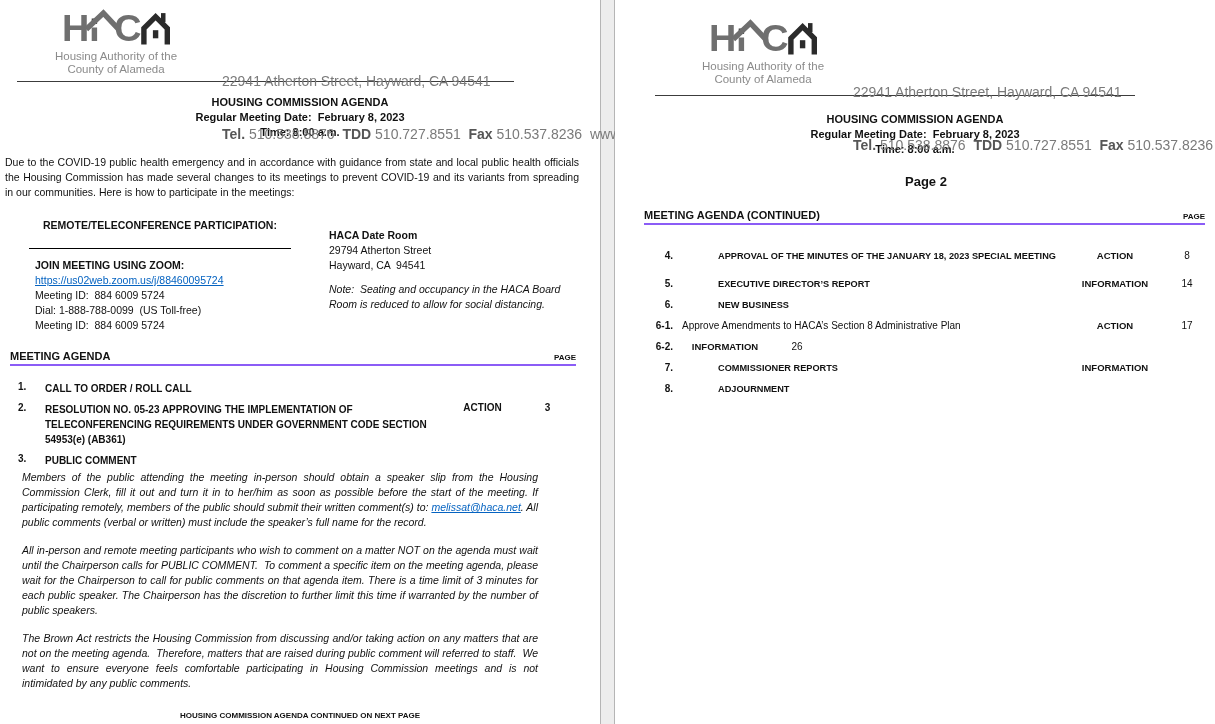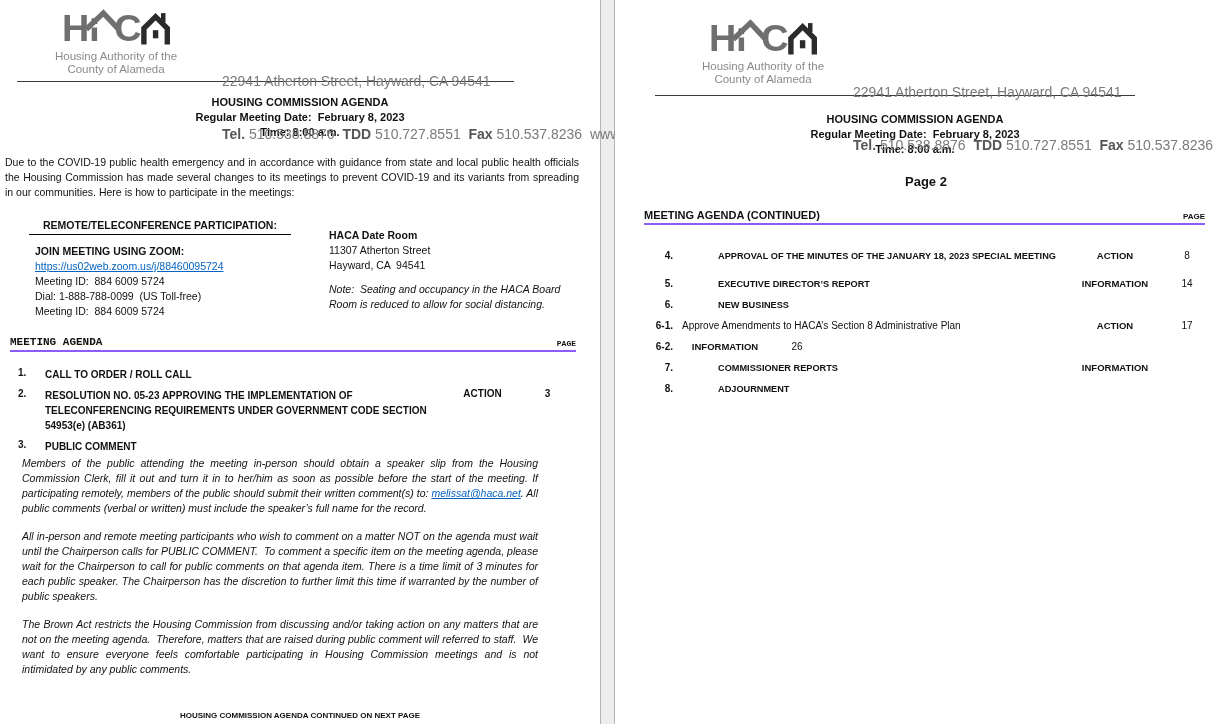--- a/index.html
+++ b/index.html
@@ -30,33 +30,33 @@
   .pre { white-space:pre-wrap; }
   .pagenum { text-align:center; font-weight:700; font-size:13px; margin-top:17px;margin-left:22px; }
 
   
   .intro { margin:15px 21px 0 5px; font-size:10.5px; line-height:15px; text-align:justify; white-space:pre-wrap; }
 
   
   .partic { display:flex; margin-top:19px; }
   .pcol1 { width:262px; margin-left:29px; }
   .pcol2 { width:260px; margin-left:28px; }
-  .phead { font-weight:700; font-size:10.5px; text-align:center; border-bottom:1.5px solid #000; padding-bottom:3px; white-space:pre; }
+  .phead { font-weight:700; font-size:10.5px; text-align:center; border-bottom:1.5px solid #000; padding-bottom:17px; white-space:pre; }
   .pbody { margin-top:9px; font-size:10.5px; line-height:15px; }
   .pcol1 .pbody { margin-left:6px; }
   .pcol2 .pbody { margin-left:10px; }
   .grp2 { margin-top:8px; }
   .blk { font-weight:700; }
   a.lnk { color:#0563c1; text-decoration:underline; }
   .note { font-style:italic; margin-top:9px; white-space:pre-wrap; }
 
   
   .agheader { display:flex; justify-content:space-between; align-items:flex-end;
               border-bottom:2px solid #8b5cf6; padding-bottom:2px; font-weight:700; }
-  .page1 .agheader { margin:17px 24px 0 10px;font-family:Liberation Mono, monospace; }
+  .page1 .agheader { margin:17px 24px 0 10px; }
   .page2 .agheader { margin:20px 10px 0 29px; }
   .agheader .h { font-size:11px; }
   .agheader .p { font-size:8px; }
 
   
   .a1rows { margin:15px 20px 0 18px; font-size:10px; }
   .a1row { display:flex; margin-bottom:6px; }
   .a1num { width:27px; font-weight:700; }
   .a1title { width:390px; font-weight:700; line-height:15px; }
   .a1action { width:95px; text-align:center; font-weight:700; }
@@ -119,21 +119,21 @@
           <div class="blk">JOIN MEETING USING ZOOM:</div>
           <div><a class="lnk" href="#">https://us02web.zoom.us/j/88460095724</a></div>
           <div class="pre">Meeting ID:  884 6009 5724</div>
           <div class="pre">Dial: 1-888-788-0099  (US Toll-free)</div>
           <div class="pre">Meeting ID:  884 6009 5724</div>
         </div>
       </div>
       <div class="pcol2">
         <div class="pbody">
           <div class="blk">HACA Date Room</div>
-          <div>11307 Atherton Street</div>
+          <div>29794 Atherton Street</div>
           <div class="pre">Hayward, CA  94541</div>
           <div class="note">Note:  Seating and occupancy in the HACA Board Room is reduced to allow for social distancing.</div>
         </div>
       </div>
     </div>
 
     <div class="agheader">
       <span class="h">MEETING AGENDA</span>
       <span class="p">PAGE</span>
     </div>

